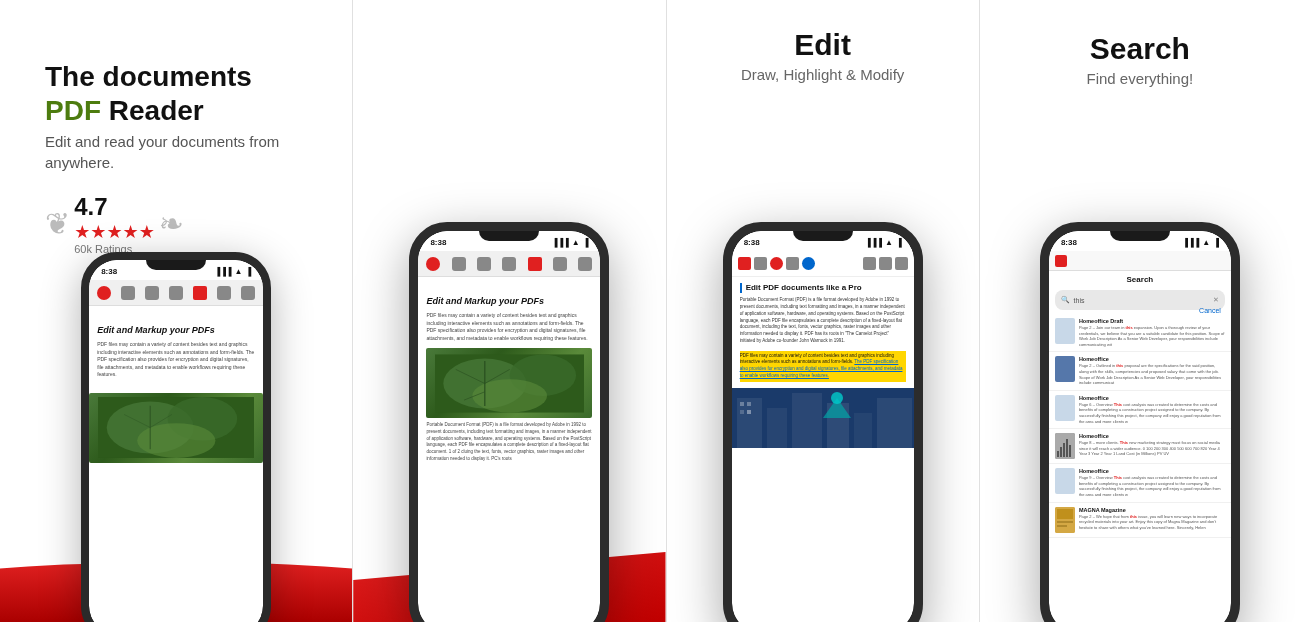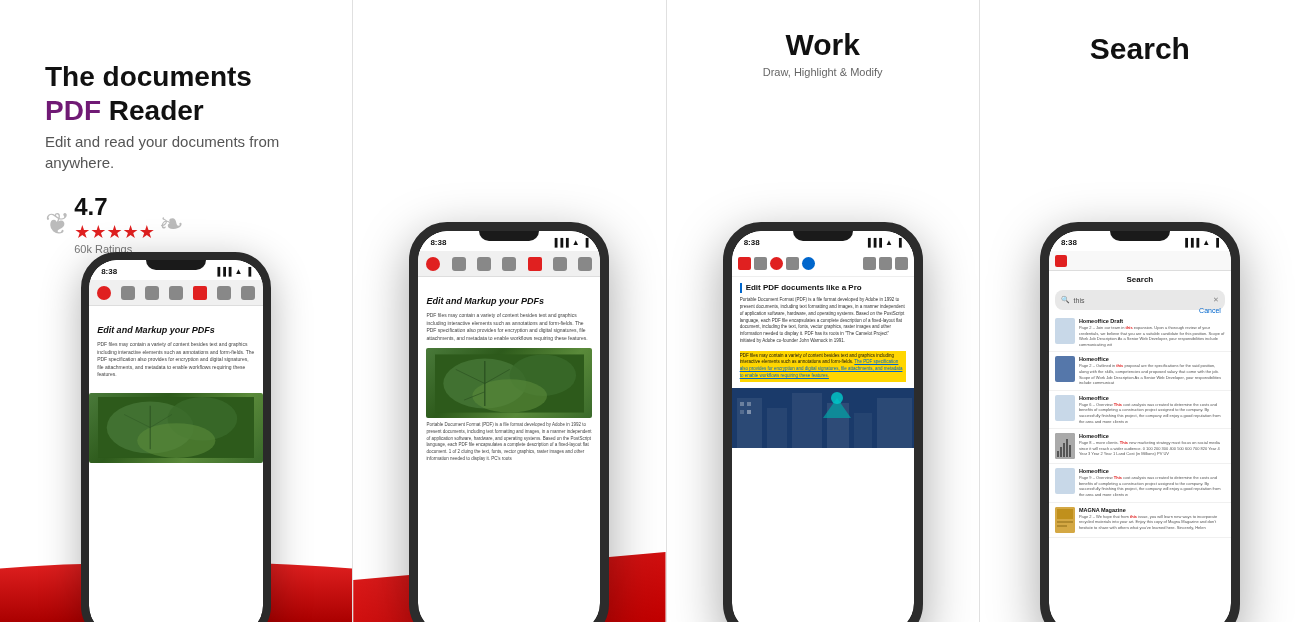--- a/index.html
+++ b/index.html
@@ -37,21 +37,21 @@
       width: 100%;
       padding: 30px 25px 0 25px;
     }
     .headline {
       font-size: 28px;
       font-weight: 700;
       color: #111;
       line-height: 1.2;
       margin-bottom: 4px;
     }
-    .headline .pdf-red { color: #701a75; }
+    .headline .pdf-red { color: #4d7c0f; }
     .subtitle-text {
       font-size: 15px;
       color: #555;
       line-height: 1.4;
       margin-bottom: 20px;
     }
     .rating-section {
       display: flex;
       align-items: center;
       gap: 10px;
@@ -132,21 +132,21 @@
       padding: 28px 15px 10px;
       width: 100%;
     }
     .panel-title {
       font-size: 30px;
       font-weight: 700;
       color: #111;
       margin-bottom: 4px;
     }
     .panel-subtitle {
-      font-size: 11px;
+      font-size: 15px;
       color: #666;
     }
 
     
     .phone-large {
       position: absolute;
       bottom: -20px;
       left: 50%;
       transform: translateX(-50%);
       width: 200px;
@@ -485,21 +485,21 @@
           Portable Document Format (PDF) is a file format developed by Adobe in 1992 to present documents, including text formatting and images, in a manner independent of application software, hardware, and operating systems. Based on the PostScript language, each PDF file encapsulates a complete description of a fixed-layout flat document. 1 of 2 cluing the text, fonts, vector graphics, raster images and other information needed to display it. PC's roots
         </div>
       </div>
     </div>
   </div>
   <div class="panel-red-bottom"></div>
 </div>
 
 <div class="panel panel-3">
   <div class="panel-header">
-    <div class="panel-title">Work</div>
+    <div class="panel-title">Edit</div>
     <div class="panel-subtitle">Draw, Highlight &amp; Modify</div>
   </div>
   <div class="phone-large">
     <div class="phone-screen">
       <div class="phone-notch"></div>
       <div class="phone-status-bar">
         <span>8:38</span>
         <div class="status-right">
           <span>▐▐▐</span>
           <span>▲</span>
@@ -547,20 +547,21 @@
           <circle cx="105" cy="10" r="6" fill="#00cccc" opacity="0.8"></circle>
         </svg>
       </div>
     </div>
   </div>
 </div>
 
 <div class="panel panel-4">
   <div class="panel-header">
     <div class="panel-title">Search</div>
+    <div class="panel-subtitle">Find everything!</div>
   </div>
   <div class="phone-large">
     <div class="phone-screen">
       <div class="phone-notch"></div>
       <div class="phone-status-bar">
         <span>8:38</span>
         <div class="status-right">
           <span>▐▐▐</span>
           <span>▲</span>
           <span>▐</span>

